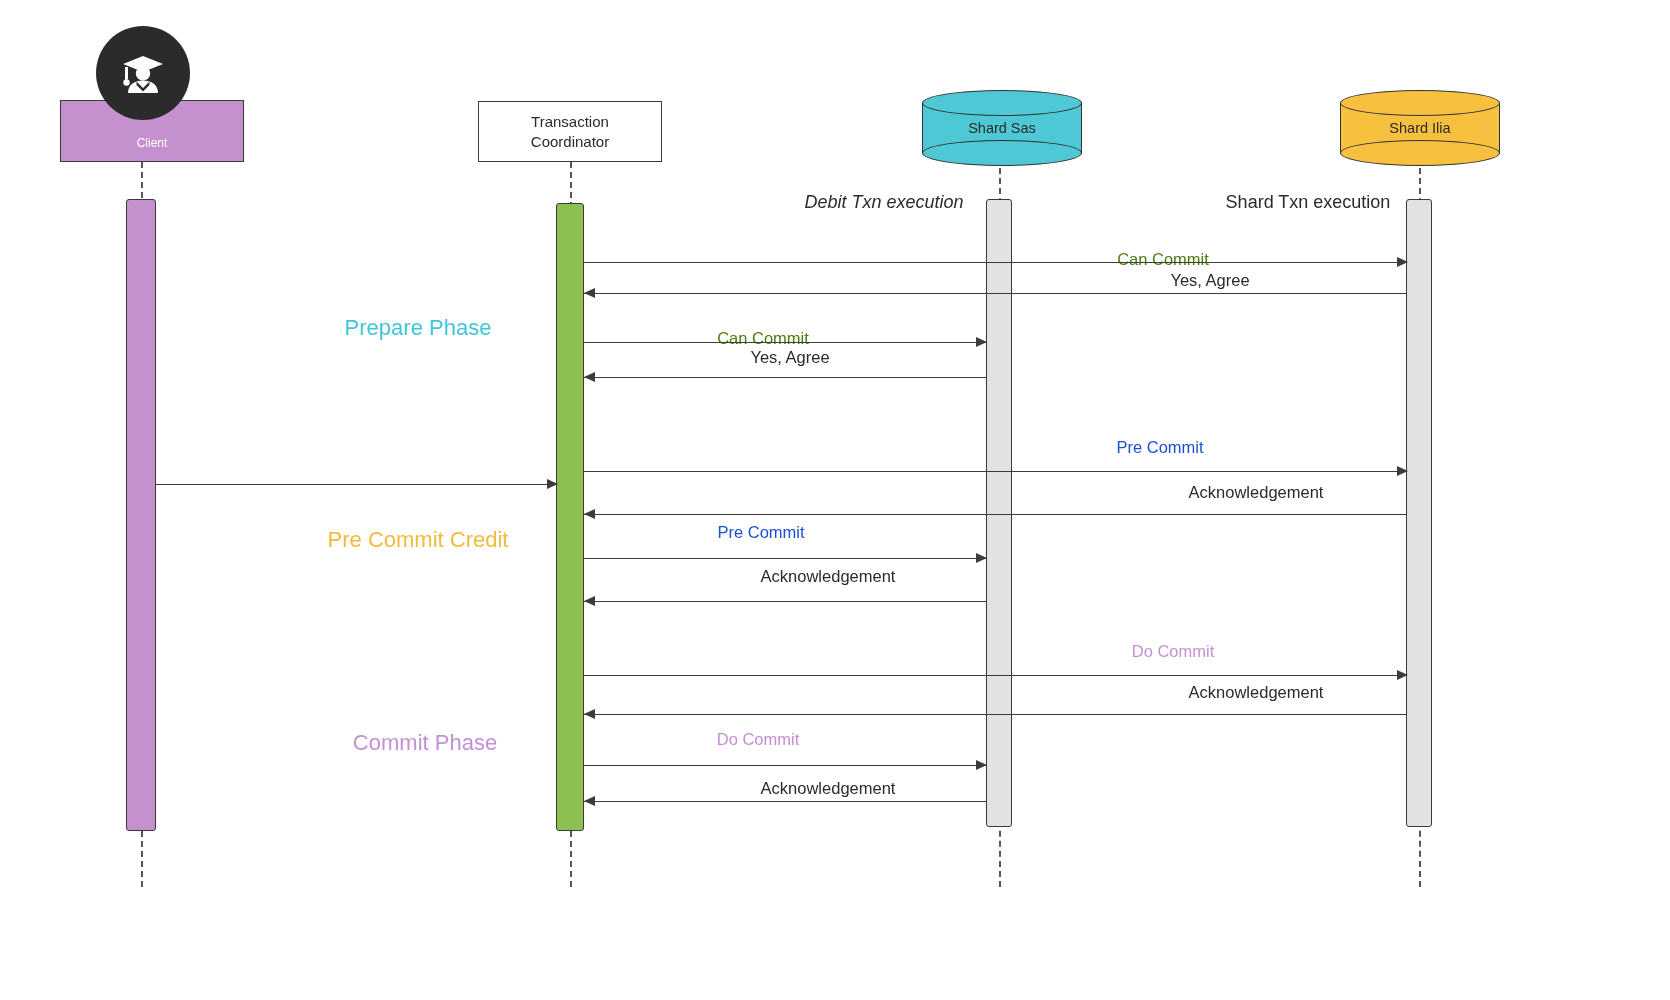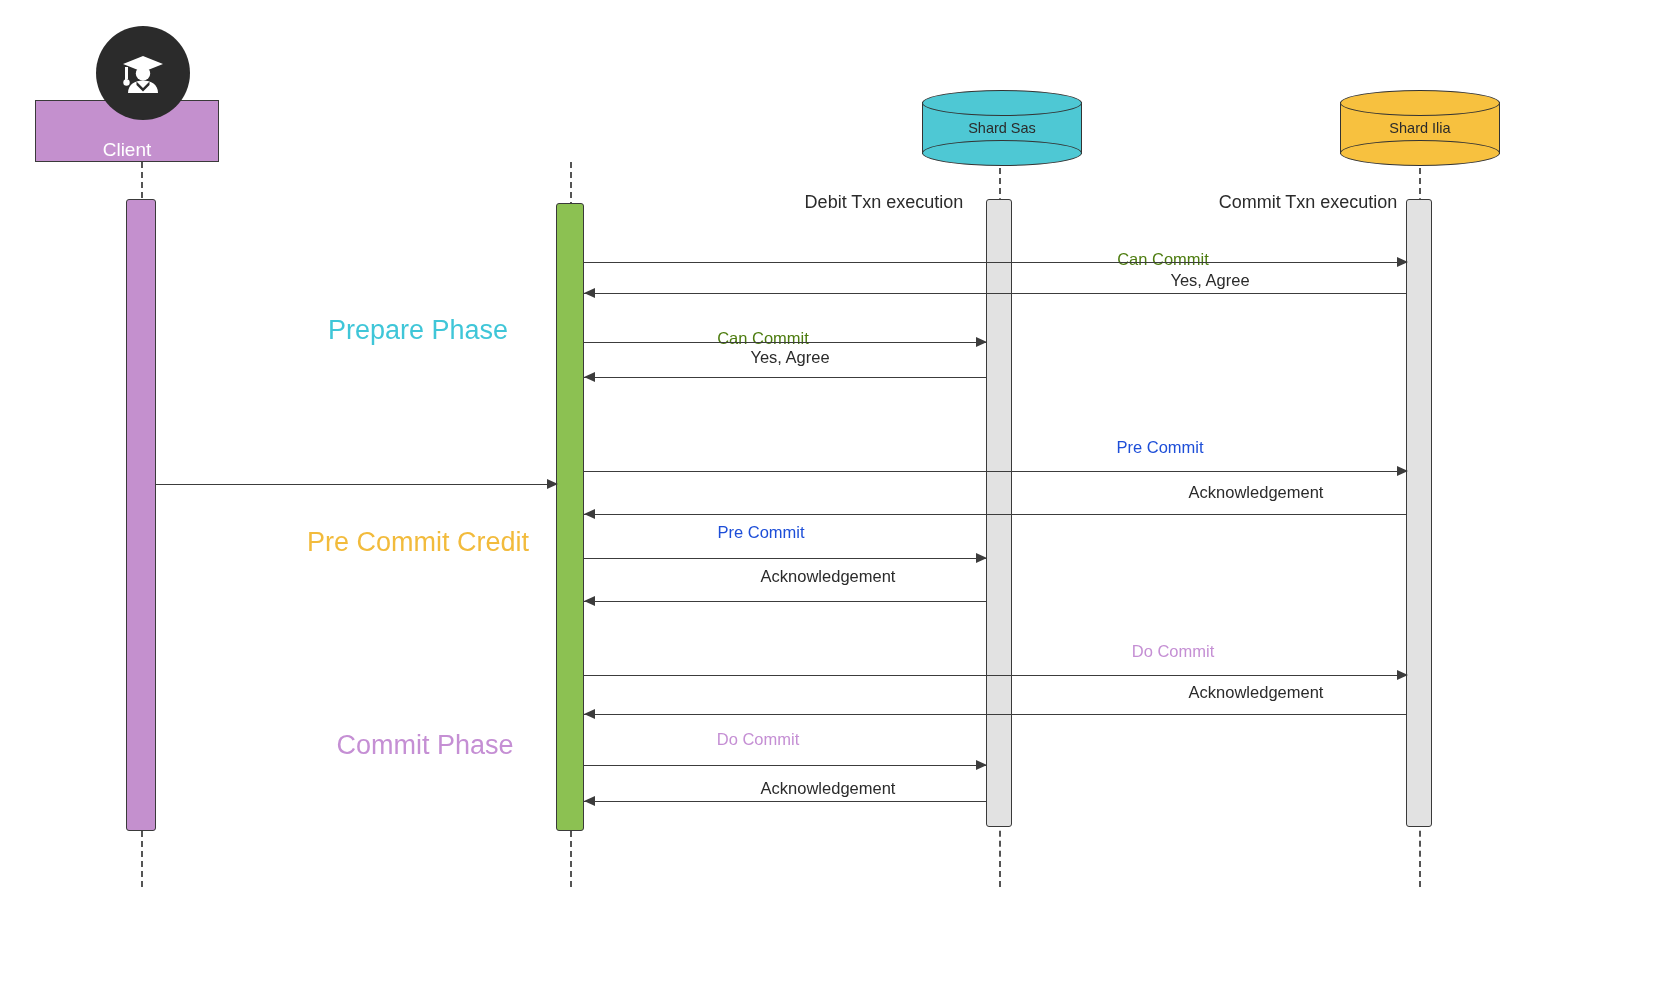--- a/index.html
+++ b/index.html
@@ -4,23 +4,23 @@
 <title>2PC/3PC Sequence Diagram</title>
 <style>
   html,body{margin:0;padding:0;background:#ffffff;}
   body{font-family:"Liberation Sans", sans-serif;}
   #stage{position:relative;width:1670px;height:1000px;background:#fff;overflow:hidden;}
 
   
   .hdr{position:absolute;box-sizing:border-box;display:flex;align-items:center;
        justify-content:center;text-align:center;}
 
-  .hdr-client{left:35px;top:100px;width:184px;height:62px;background:#c490ce;
-       border:1.6px solid #3a3a3a;color:#ffffff;font-size:19px;line-height:1.15;
-       padding-top:26px;align-items:flex-end;}
+  .hdr-client{left:60px;top:100px;width:184px;height:62px;background:#c490ce;
+       border:1.6px solid #3a3a3a;color:#ffffff;font-size:12px;line-height:1.15;
+       padding-top:26px;align-items:center;}
 
   .avatar{position:absolute;left:96px;top:26px;width:94px;height:94px;border-radius:50%;
        background:#2b2b2b;display:flex;align-items:center;justify-content:center;}
   .avatar svg{display:block;}
 
   .hdr-tc{left:478px;top:101px;width:184px;height:61px;background:#ffffff;
        border:1.6px solid #3a3a3a;color:#2b2b2b;font-size:15px;line-height:1.28;}
 
   
   .cyl{position:absolute;width:160px;height:76px;}
@@ -55,21 +55,21 @@
   .arrow.right{border-left:11px solid #3c3c3c;}
   .arrow.left{border-right:11px solid #3c3c3c;}
 
   .msglabel{position:absolute;font-size:16.5px;white-space:nowrap;color:#2b2b2b;
             transform:translateX(-50%);}
   .msglabel.cyan{color:#4d7c0f;margin-top:16px;}
   .msglabel.amber{color:#1d4ed8;}
   .msglabel.purple{color:#c58fd4;}
 
   
-  .phase{position:absolute;font-size:27px;white-space:nowrap;transform:translateX(-50%);}
+  .phase{position:absolute;font-size:22px;white-space:nowrap;transform:translateX(-50%);}
   .phase.cyan{color:#3fc6d8;}
   .phase.amber{color:#f2bb3c;}
   .phase.purple{color:#c58fd4;}
 
   
   .note{position:absolute;font-size:18px;color:#2b2b2b;white-space:nowrap;
         transform:translateX(-50%);}
 </style>
 </head>
 <body>
@@ -96,37 +96,43 @@
       <path d="M13 22 L13 34 L10 36 L10 22 Z" fill="#ffffff"></path>
       <circle cx="11.5" cy="37.5" r="3.2" fill="#ffffff"></circle>
 
       <circle cx="28" cy="28.5" r="7.2" fill="#ffffff"></circle>
 
       <path d="M13 48 C13 39.5 20 35.5 28 35.5 C36 35.5 43 39.5 43 48 Z" fill="#ffffff"></path>
       <path d="M21.5 36.5 L28 43 L34.5 36.5 L34.5 40 L28 46.5 L21.5 40 Z" fill="#2b2b2b"></path>
     </svg>
   </div>
 
+  <div class="hdr hdr-tc">
+    <div>
+      <div>Transaction</div>
+      <div>Coordinator</div>
+    </div>
+  </div>
 
   <div class="cyl cyl-ilia">
     <div class="body"></div>
     <div class="bot"></div>
     <div class="top"></div>
     <div class="cap">Shard Ilia</div>
   </div>
 
   <div class="cyl cyl-sas">
     <div class="body"></div>
     <div class="bot"></div>
     <div class="top"></div>
     <div class="cap">Shard Sas</div>
   </div>
 
-  <div class="note" style="left:884px;top:192px;">Debit Txn execution</div>
-  <div class="note" style="left:1308px;top:192px;">Commit Txn execution</div>
+  <div class="note" style="left:884px;top:192px;font-style:italic;">Debit Txn execution</div>
+  <div class="note" style="left:1308px;top:192px;">Shard Txn execution</div>
 
   <div class="phase cyan" style="left:418px;top:315px;">Prepare Phase</div>
   <div class="phase amber" style="left:418px;top:527px;">Pre Commit Credit</div>
   <div class="phase purple" style="left:397px;top:730px;margin-left:28px;">Commit Phase</div>
 
   <div class="msglabel cyan" style="left:1163px;top:234px;">Can Commit</div>
   <div class="msg" style="left:584px;top:262px;width:822px;"></div>
   <div class="arrow right" style="left:1397px;top:256.5px;"></div>
 
   <div class="msglabel" style="left:1210px;top:271px;">Yes, Agree</div>

